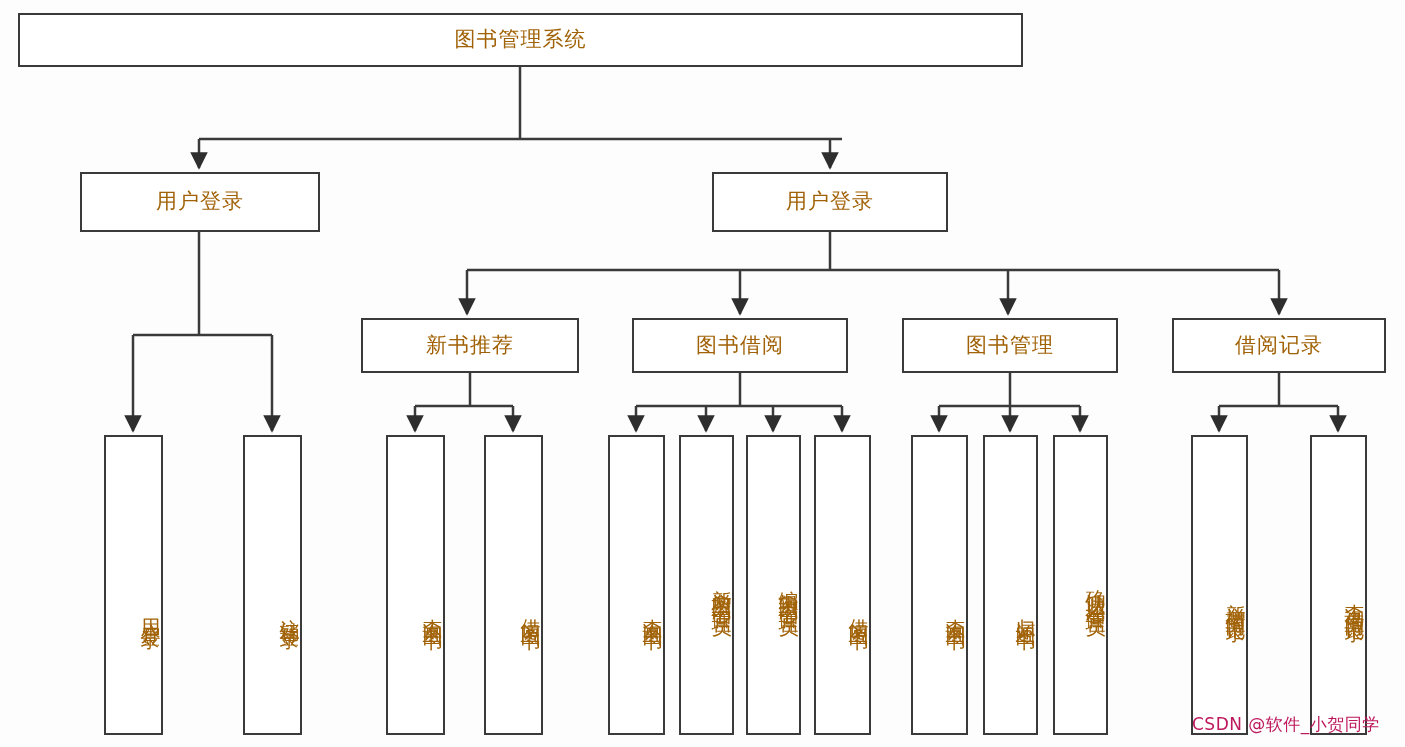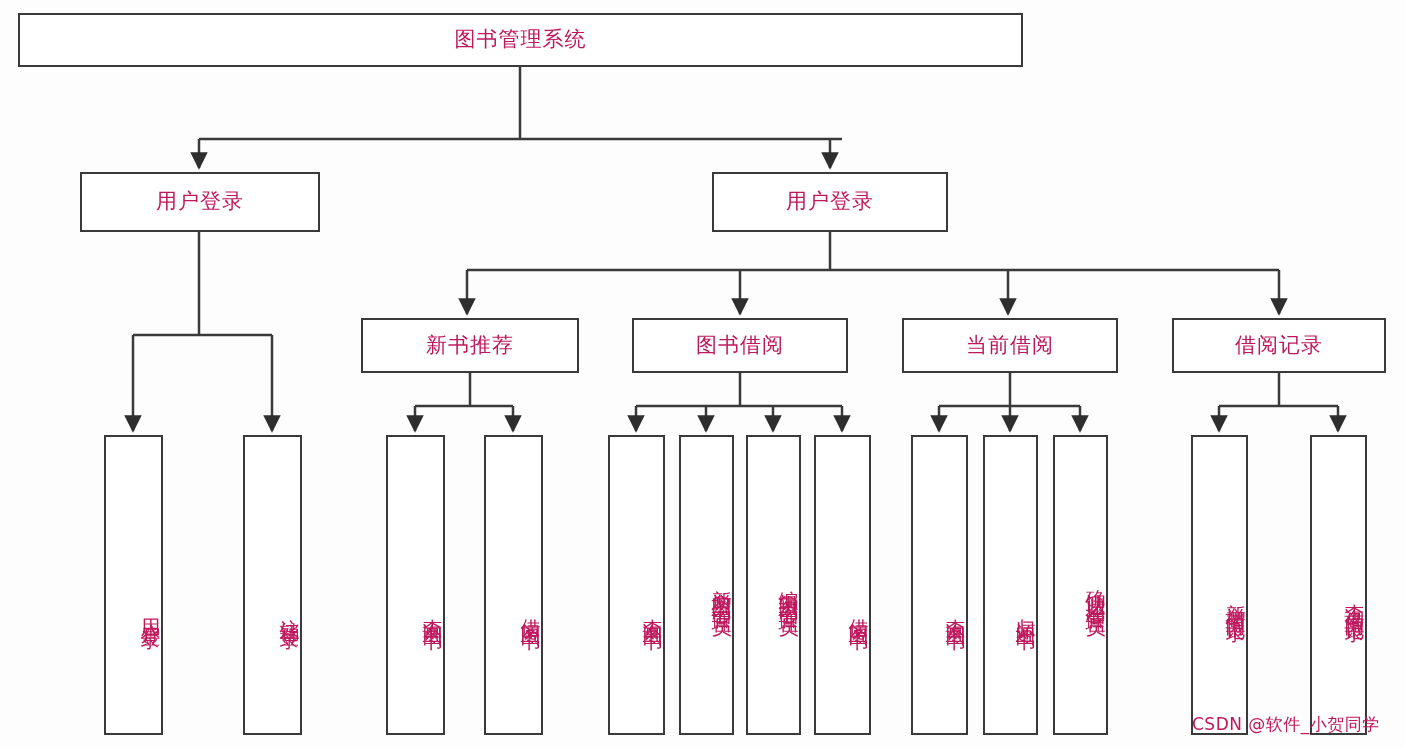--- a/index.html
+++ b/index.html
@@ -26,21 +26,21 @@
     pointer-events: none;
   }
   .node {
     position: absolute;
     box-sizing: border-box;
     background: #ffffff;
     border: 2px solid #3a3a3a;
     display: flex;
     align-items: center;
     justify-content: center;
-    color: #be185d;
+    color: #a16207;
   }
   .node-h {
     font-size: 21px;
     letter-spacing: 1px;
     line-height: 1.2;
   }
   .node-v {
     font-size: 20px;
     writing-mode: vertical-rl;
     text-orientation: upright;
@@ -135,21 +135,21 @@
     <span>用户登录</span>
   </div>
 
   <div class="node node-h" style="left:361px; top:318px; width:218px; height:55px;text-align:center;">
     <span>新书推荐</span>
   </div>
   <div class="node node-h" style="left:632px; top:318px; width:216px; height:55px;text-align:center;">
     <span>图书借阅</span>
   </div>
   <div class="node node-h" style="left:902px; top:318px; width:216px; height:55px;">
-    <span>当前借阅</span>
+    <span>图书管理</span>
   </div>
   <div class="node node-h" style="left:1172px; top:318px; width:214px; height:55px;">
     <span>借阅记录</span>
   </div>
 
   <div class="node node-v pad-top-lg" style="left:104px; top:435px; width:59px; height:300px;">
     <span class="vtext">用户登录</span>
   </div>
   <div class="node node-v pad-top-lg" style="left:243px; top:435px; width:59px; height:300px;">
     <span class="vtext">注销登录</span>

